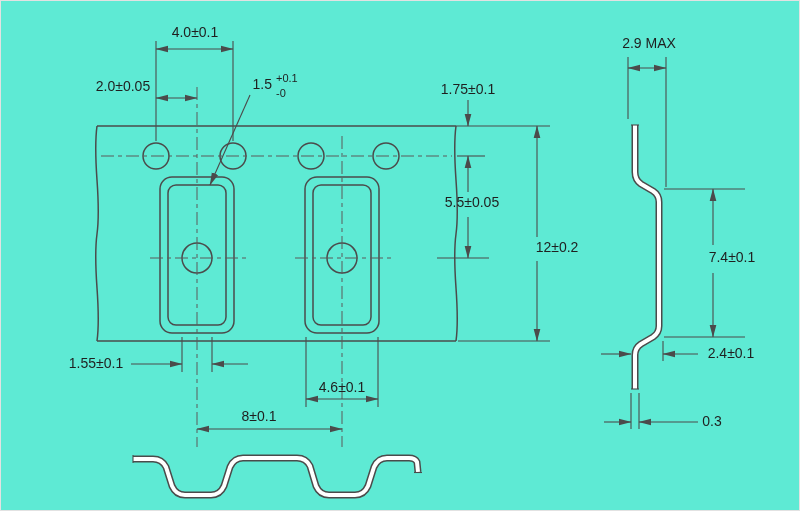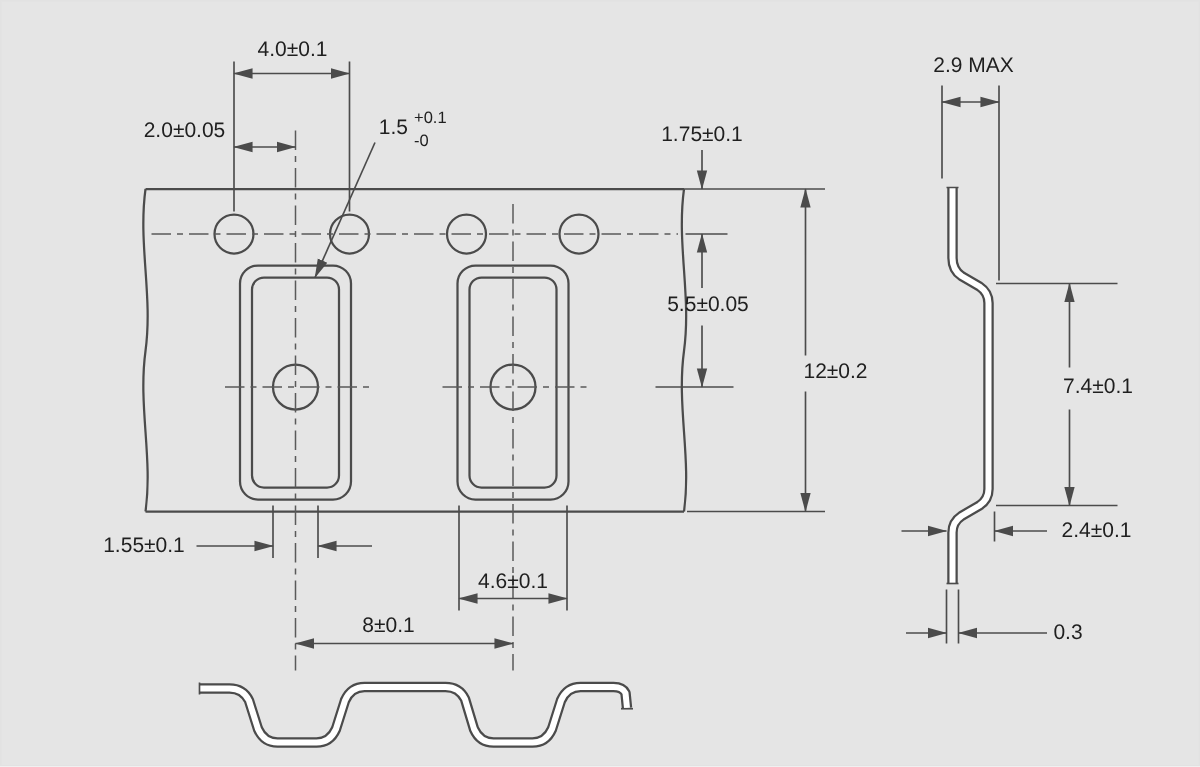--- a/index.html
+++ b/index.html
@@ -1,19 +1,19 @@
 <!DOCTYPE html>
 <html><head>
 <meta charset="utf-8">
 <style>
   html,body{margin:0;padding:0;background:#fff;}
   .canvas{
     position:relative;
     width:800px;height:511px;
-    background:#e5e5e5;
+    background:#5eead4;
     border:1px solid #e2e2e2;
     box-sizing:border-box;
     font-family:"Liberation Sans", sans-serif;
     overflow:hidden;
   }
   svg text{
     font-family:"Liberation Sans", sans-serif;
     font-size:14px;
     fill:#1f1f1f;
   }

